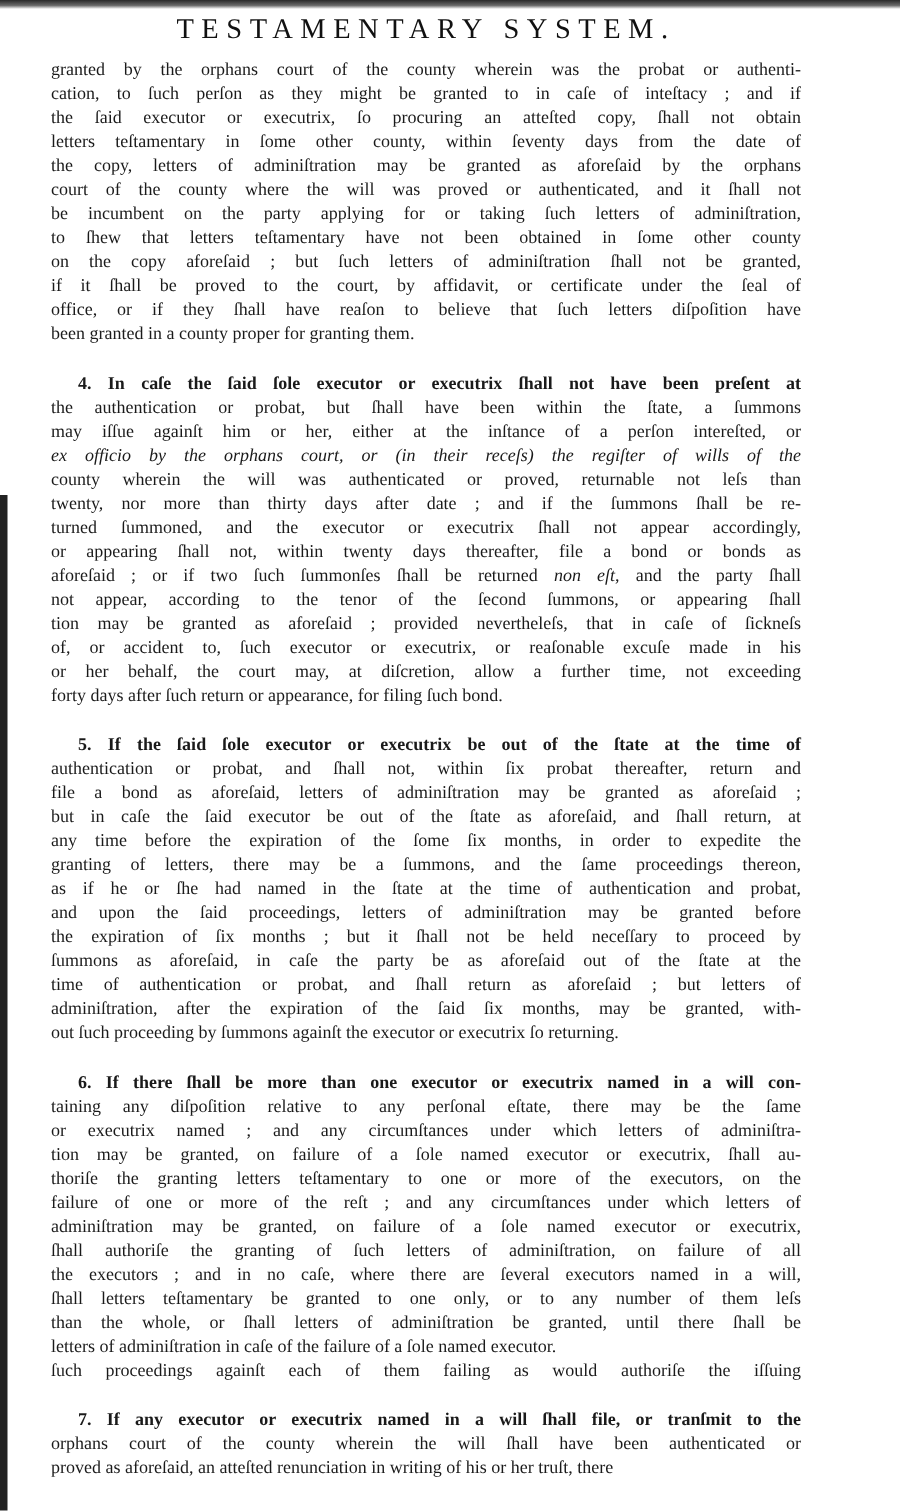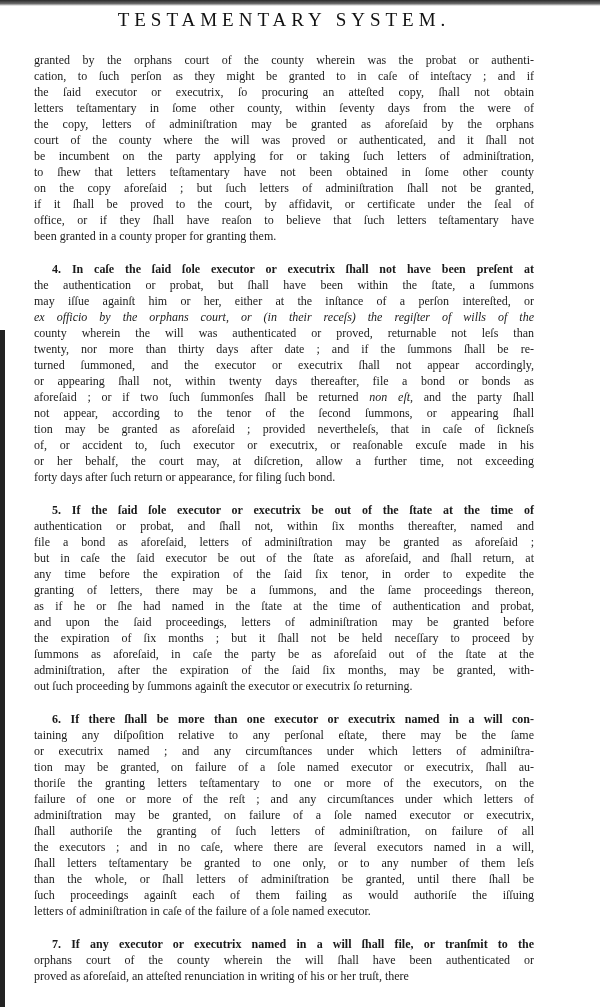--- a/index.html
+++ b/index.html
@@ -15,21 +15,21 @@
   }
   .left-edge {
     position: absolute; left: 0; top: 330px; width: 5px; height: 677px;
     background: #222;
   }
   .page {
     position: absolute; left: 34px; top: 8px; width: 500px;
   }
   .running-head {
     text-align: center; font-size: 19px; letter-spacing: 5px;
-    margin: 0 0 20px 0; padding-left: 0; color: #111; font-weight: normal;
+    margin: 0 0 6px 0; padding-left: 0; color: #111; font-weight: normal;
     height: 24px; line-height: 24px;
   }
   .para {
     font-size: 12px; line-height: 16.0px; text-align: justify;
     margin: 0 0 17px 0; text-indent: 0;
   }
   .para .line {
     display: block; text-align: justify; text-align-last: justify;
     white-space: nowrap; height: 16px; overflow: visible;
   }
@@ -43,74 +43,75 @@
 <div class="top-edge"></div>
 <div class="left-edge"></div>
 
 <div class="page">
   <h1 class="running-head">TESTAMENTARY SYSTEM.</h1>
   <div id="body-text">
       <div class="para">
         <span class="line"><span>granted by the orphans court of the county wherein was the probat or authenti-</span></span>
         <span class="line"><span>cation, to ſuch perſon as they might be granted to in caſe of inteſtacy ; and if</span></span>
         <span class="line"><span>the ſaid executor or executrix, ſo procuring an atteſted copy, ſhall not obtain</span></span>
-        <span class="line"><span>letters teſtamentary in ſome other county, within ſeventy days from the were of</span></span>
+        <span class="line"><span>letters teſtamentary in ſome other county, within ſeventy days from the date of</span></span>
         <span class="line"><span>the copy, letters of adminiſtration may be granted as aforeſaid by the orphans</span></span>
         <span class="line"><span>court of the county where the will was proved or authenticated, and it ſhall not</span></span>
         <span class="line"><span>be incumbent on the party applying for or taking ſuch letters of adminiſtration,</span></span>
         <span class="line"><span>to ſhew that letters teſtamentary have not been obtained in ſome other county</span></span>
         <span class="line"><span>on the copy aforeſaid ; but ſuch letters of adminiſtration ſhall not be granted,</span></span>
         <span class="line"><span>if it ſhall be proved to the court, by affidavit, or certificate under the ſeal of</span></span>
-        <span class="line"><span>office, or if they ſhall have reaſon to believe that ſuch letters teſtamentary have</span></span>
+        <span class="line"><span>office, or if they ſhall have reaſon to believe that ſuch letters diſpoſition have</span></span>
         <span class="line last"><span>been granted in a county proper for granting them.</span></span>
       </div>
       <div class="para">
         <span class="line first"><span>4. </span><span>In caſe the ſaid ſole executor or executrix ſhall not have been preſent at</span></span>
         <span class="line"><span>the authentication or probat, but ſhall have been within the ſtate, a ſummons</span></span>
         <span class="line"><span>may iſſue againſt him or her, either at the inſtance of a perſon intereſted, or</span></span>
         <span class="line"><em>ex officio</em><em> by the orphans court, or (in their receſs) the regiſter of wills of the</em></span>
         <span class="line"><span>county wherein the will was authenticated or proved, returnable not leſs than</span></span>
         <span class="line"><span>twenty, nor more than thirty days after date ; and if the ſummons ſhall be re-</span></span>
         <span class="line"><span>turned ſummoned, and the executor or executrix ſhall not appear accordingly,</span></span>
         <span class="line"><span>or appearing ſhall not, within twenty days thereafter, file a bond or bonds as</span></span>
         <span class="line"><span>aforeſaid ; or if two ſuch ſummonſes ſhall be returned </span><em>non eſt</em><span>, and the party ſhall</span></span>
         <span class="line"><span>not appear, according to the tenor of the ſecond ſummons, or appearing ſhall</span></span>
         <span class="line"><span>tion may be granted as aforeſaid ; provided neverthelеſs, that in caſe of ſickneſs</span></span>
         <span class="line"><span>of, or accident to, ſuch executor or executrix, or reaſonable excuſe made in his</span></span>
         <span class="line"><span>or her behalf, the court may, at diſcretion, allow a further time, not exceeding</span></span>
         <span class="line last"><span>forty days after ſuch return or appearance, for filing ſuch bond.</span></span>
       </div>
       <div class="para">
         <span class="line first"><span>5. </span><span>If the ſaid ſole executor or executrix be out of the ſtate at the time of</span></span>
-        <span class="line"><span>authentication or probat, and ſhall not, within ſix months thereafter, named and</span></span>
+        <span class="line"><span>authentication or probat, and ſhall not, within ſix probat thereafter, return and</span></span>
         <span class="line"><span>file a bond as aforeſaid, letters of adminiſtration may be granted as aforeſaid ;</span></span>
         <span class="line"><span>but in caſe the ſaid executor be out of the ſtate as aforeſaid, and ſhall return, at</span></span>
-        <span class="line"><span>any time before the expiration of the ſaid ſix tenor, in order to expedite the</span></span>
+        <span class="line"><span>any time before the expiration of the ſome ſix months, in order to expedite the</span></span>
         <span class="line"><span>granting of letters, there may be a ſummons, and the ſame proceedings thereon,</span></span>
         <span class="line"><span>as if he or ſhe had named in the ſtate at the time of authentication and probat,</span></span>
         <span class="line"><span>and upon the ſaid proceedings, letters of adminiſtration may be granted before</span></span>
         <span class="line"><span>the expiration of ſix months ; but it ſhall not be held neceſſary to proceed by</span></span>
         <span class="line"><span>ſummons as aforeſaid, in caſe the party be as aforeſaid out of the ſtate at the</span></span>
+        <span class="line"><span>time of authentication or probat, and ſhall return as aforeſaid ; but letters of</span></span>
         <span class="line"><span>adminiſtration, after the expiration of the ſaid ſix months, may be granted, with-</span></span>
         <span class="line last"><span>out ſuch proceeding by ſummons againſt the executor or executrix ſo returning.</span></span>
       </div>
       <div class="para">
         <span class="line first"><span>6. </span><span>If there ſhall be more than one executor or executrix named in a will con-</span></span>
         <span class="line"><span>taining any diſpoſition relative to any perſonal eſtate, there may be the ſame</span></span>
         <span class="line"><span>or executrix named ; and any circumſtances under which letters of adminiſtra-</span></span>
         <span class="line"><span>tion may be granted, on failure of a ſole named executor or executrix, ſhall au-</span></span>
         <span class="line"><span>thoriſe the granting letters teſtamentary to one or more of the executors, on the</span></span>
         <span class="line"><span>failure of one or more of the reſt ; and any circumſtances under which letters of</span></span>
         <span class="line"><span>adminiſtration may be granted, on failure of a ſole named executor or executrix,</span></span>
         <span class="line"><span>ſhall authoriſe the granting of ſuch letters of adminiſtration, on failure of all</span></span>
         <span class="line"><span>the executors ; and in no caſe, where there are ſeveral executors named in a will,</span></span>
         <span class="line"><span>ſhall letters teſtamentary be granted to one only, or to any number of them leſs</span></span>
         <span class="line"><span>than the whole, or ſhall letters of adminiſtration be granted, until there ſhall be</span></span>
+        <span class="line last"><span>letters of adminiſtration in caſe of the failure of a ſole named executor.</span></span>
         <span class="line"><span>ſuch proceedings againſt each of them failing as would authoriſe the iſſuing</span></span>
-        <span class="line last"><span>letters of adminiſtration in caſe of the failure of a ſole named executor.</span></span>
       </div>
       <div class="para">
         <span class="line first"><span>7. </span><span>If any executor or executrix named in a will ſhall file, or tranſmit to the</span></span>
         <span class="line"><span>orphans court of the county wherein the will ſhall have been authenticated or</span></span>
         <span class="line last"><span>proved as aforeſaid, an atteſted renunciation in writing of his or her truſt, there</span></span>
       </div>
     </div>
 
 </div>
 

